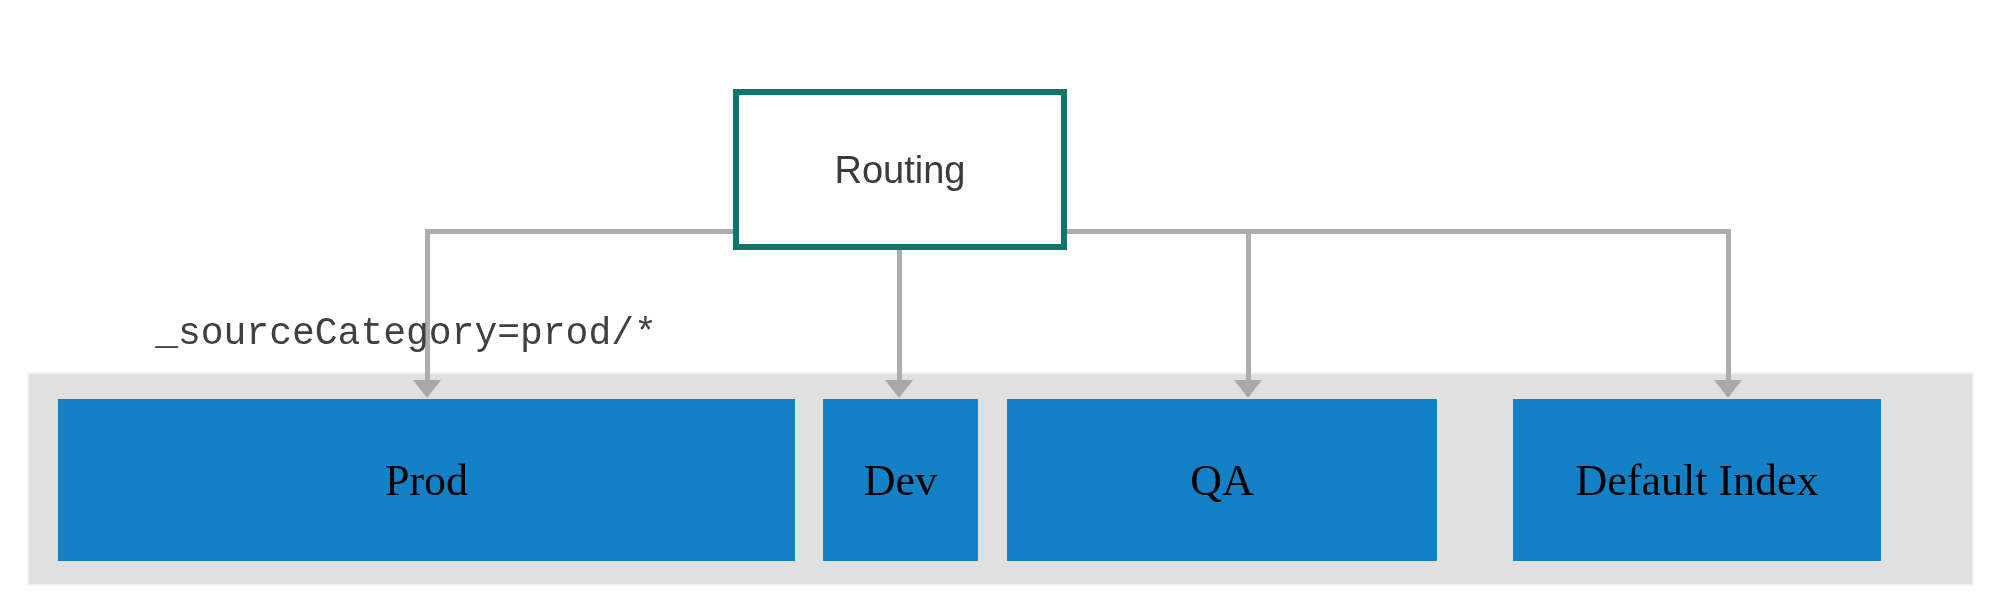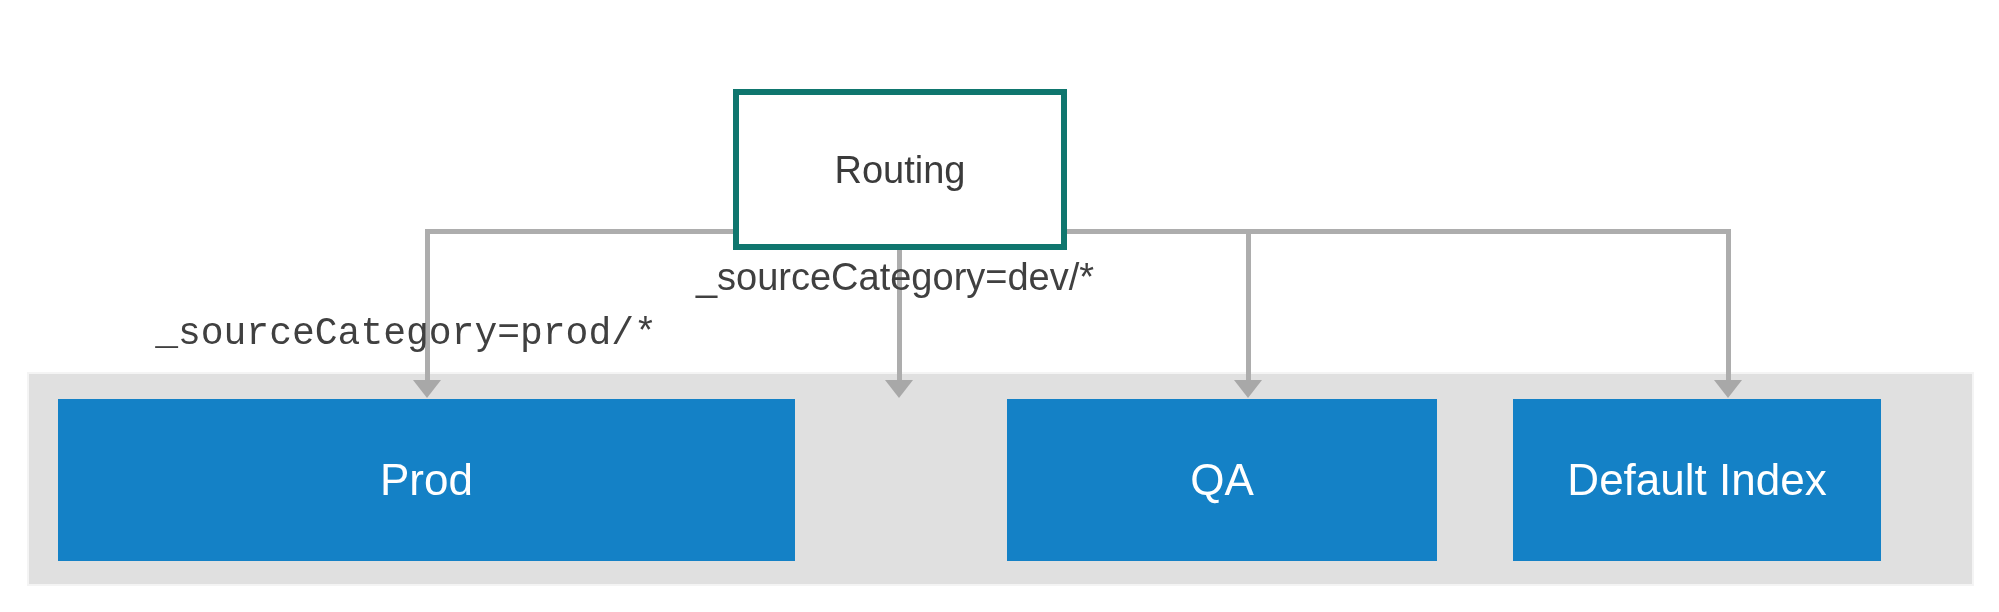--- a/index.html
+++ b/index.html
@@ -86,27 +86,28 @@
   .edge-label.l-prod { left: 406px;  top: 314px; font-family: Liberation Mono, monospace; }
   .edge-label.l-dev  { left: 895px;  top: 257px; }
   .edge-label.l-qa   { left: 1244px; top: 316px; }
 
   
   .index-node {
     position: absolute;
     top: 399px;
     height: 162px;
     background: #1481c6;
-    color: #ffffff;
+    color: #000000;
     font-size: 44px;
     font-weight: 300;
     display: flex;
     align-items: center;
     justify-content: center;
     white-space: nowrap;
+    font-family: Liberation Serif, serif;
   }
   .index-node.n-prod    { left: 58px;   width: 737px; }
   .index-node.n-dev     { left: 823px;  width: 155px; }
   .index-node.n-qa      { left: 1007px; width: 430px; }
   .index-node.n-default { left: 1513px; width: 368px; }
 </style>
 </head>
 <body>
 
 <div class="canvas">
@@ -119,28 +120,30 @@
   <div class="line v-dev"></div>
   <div class="line v-qa"></div>
   <div class="line v-default"></div>
 
   <div class="arrow a-prod"></div>
   <div class="arrow a-dev"></div>
   <div class="arrow a-qa"></div>
   <div class="arrow a-default"></div>
 
   <div class="edge-label l-prod">_sourceCategory=prod/*</div>
-  <div class="edge-label l-dev">_sourceCategory=dev/*</div>
 
   <div class="root-node">
     <span>Routing</span>
   </div>
 
   <div class="index-node n-prod">
     <span>Prod</span>
+  </div>
+  <div class="index-node n-dev">
+    <span>Dev</span>
   </div>
   <div class="index-node n-qa">
     <span>QA</span>
   </div>
   <div class="index-node n-default">
     <span>Default Index</span>
   </div>
 
 </div>
 

